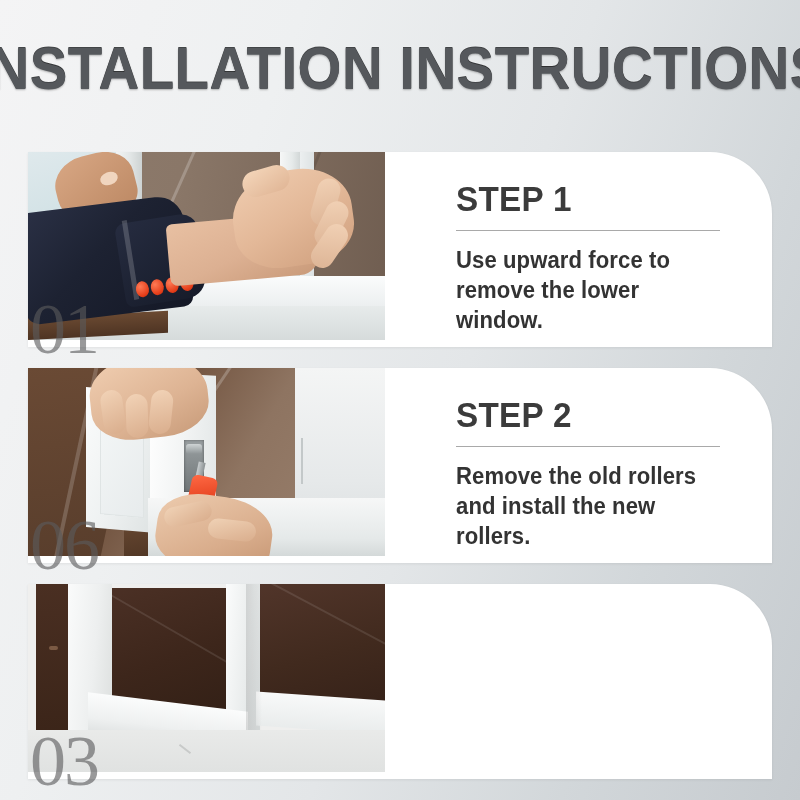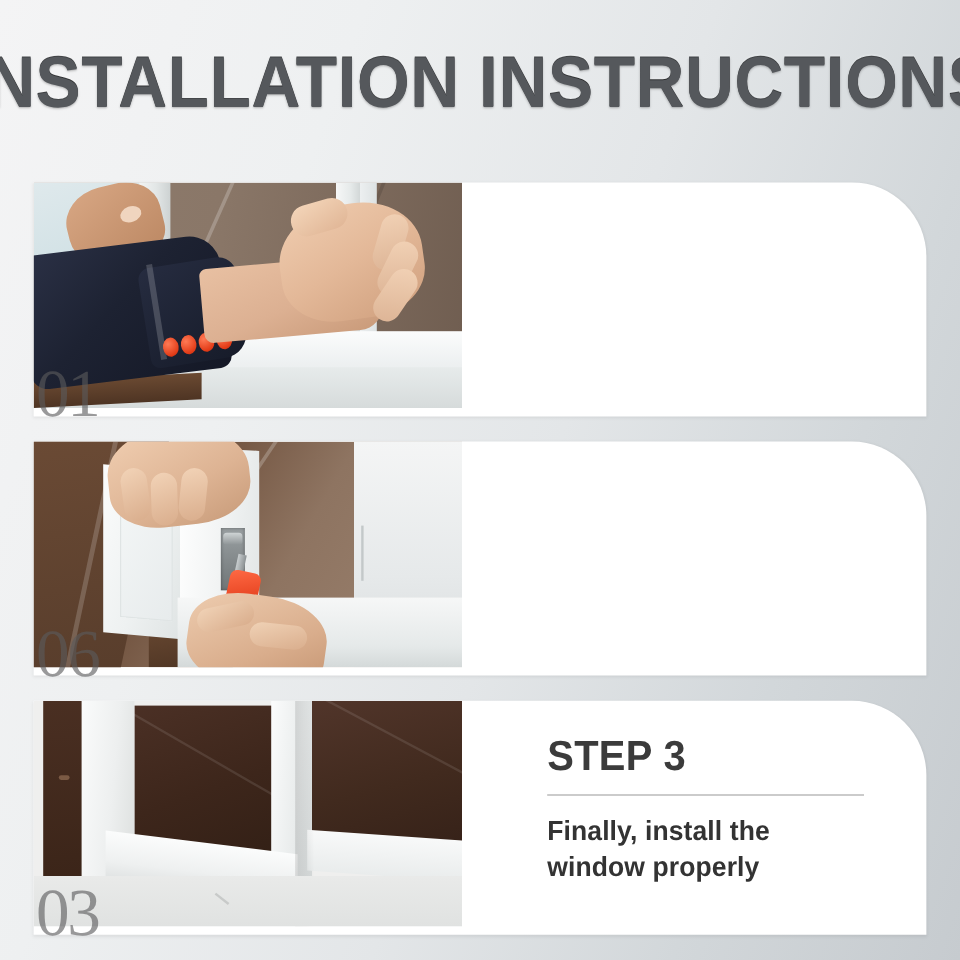--- a/index.html
+++ b/index.html
@@ -300,21 +300,21 @@
   .p3-sep{
     position:absolute; left:218px; top:0; width:16px; height:188px;
     background:linear-gradient(90deg,rgba(0,0,0,.12),rgba(0,0,0,0));
   }
 
   
   .num{
     position:absolute;
     left:30px;
     font-family:"Liberation Serif","DejaVu Serif", serif;
-    font-size:56px;
+    font-size:72px;
     line-height:86px;
     font-weight:400;
     color:rgba(90,90,92,0.62);
     letter-spacing:-2px;
     z-index:5;
     user-select:none;
   }
   .num.n1{ top:286px; }
   .num.n2{ top:502px; }
   .num.n3{ top:718px; }
@@ -380,20 +380,25 @@
     <div class="p1-cuffline"></div>
     <div class="p1-btns"><i></i><i></i><i></i><i></i></div>
     <div class="p1-forearm"></div>
     <div class="p1-hand"></div>
     <div class="p1-thumb"></div>
     <div class="p1-fing p1-f1"></div>
     <div class="p1-fing p1-f2"></div>
     <div class="p1-fing p1-f3"></div>
   </div>
 
+  <div class="panel">
+    <div class="step-title">STEP 1</div>
+    <div class="rule"></div>
+    <div class="step-desc">Use upward force to remove the lower window.</div>
+  </div>
 </div>
 <div class="num n1">01</div>
 
 <div class="card c2">
 
   <div class="photo">
     <div class="p2-bg"></div>
     <div class="p2-tileA"></div>
     <div class="p2-tileline"></div>
     <div class="p2-tileline2"></div>
@@ -413,20 +418,25 @@
     <div class="p2-ft p2-ft1"></div>
     <div class="p2-ft p2-ft2"></div>
     <div class="p2-ft p2-ft3"></div>
     <div class="p2-shaft"></div>
     <div class="p2-driver"></div>
     <div class="p2-handBot"></div>
     <div class="p2-fb p2-fb1"></div>
     <div class="p2-fb p2-fb2"></div>
   </div>
 
+  <div class="panel">
+    <div class="step-title">STEP 2</div>
+    <div class="rule"></div>
+    <div class="step-desc">Remove the old rollers and install the new rollers.</div>
+  </div>
 </div>
 <div class="num n2">06</div>
 
 <div class="card c3">
 
   <div class="photo">
     <div class="p3-bg"></div>
     <div class="p3-dkL">
         <i></i>
       </div>
@@ -439,19 +449,14 @@
     <div class="p3-frameL"></div>
     <div class="p3-frameM"></div>
     <div class="p3-railA"></div>
     <div class="p3-railB"></div>
     <div class="p3-sep"></div>
     <div class="p3-floor">
         <i></i>
       </div>
   </div>
 
-  <div class="panel">
-    <div class="step-title">STEP 3</div>
-    <div class="rule"></div>
-    <div class="step-desc">Finally, install the window properly</div>
-  </div>
 </div>
 <div class="num n3">03</div>
 
 </body></html>

